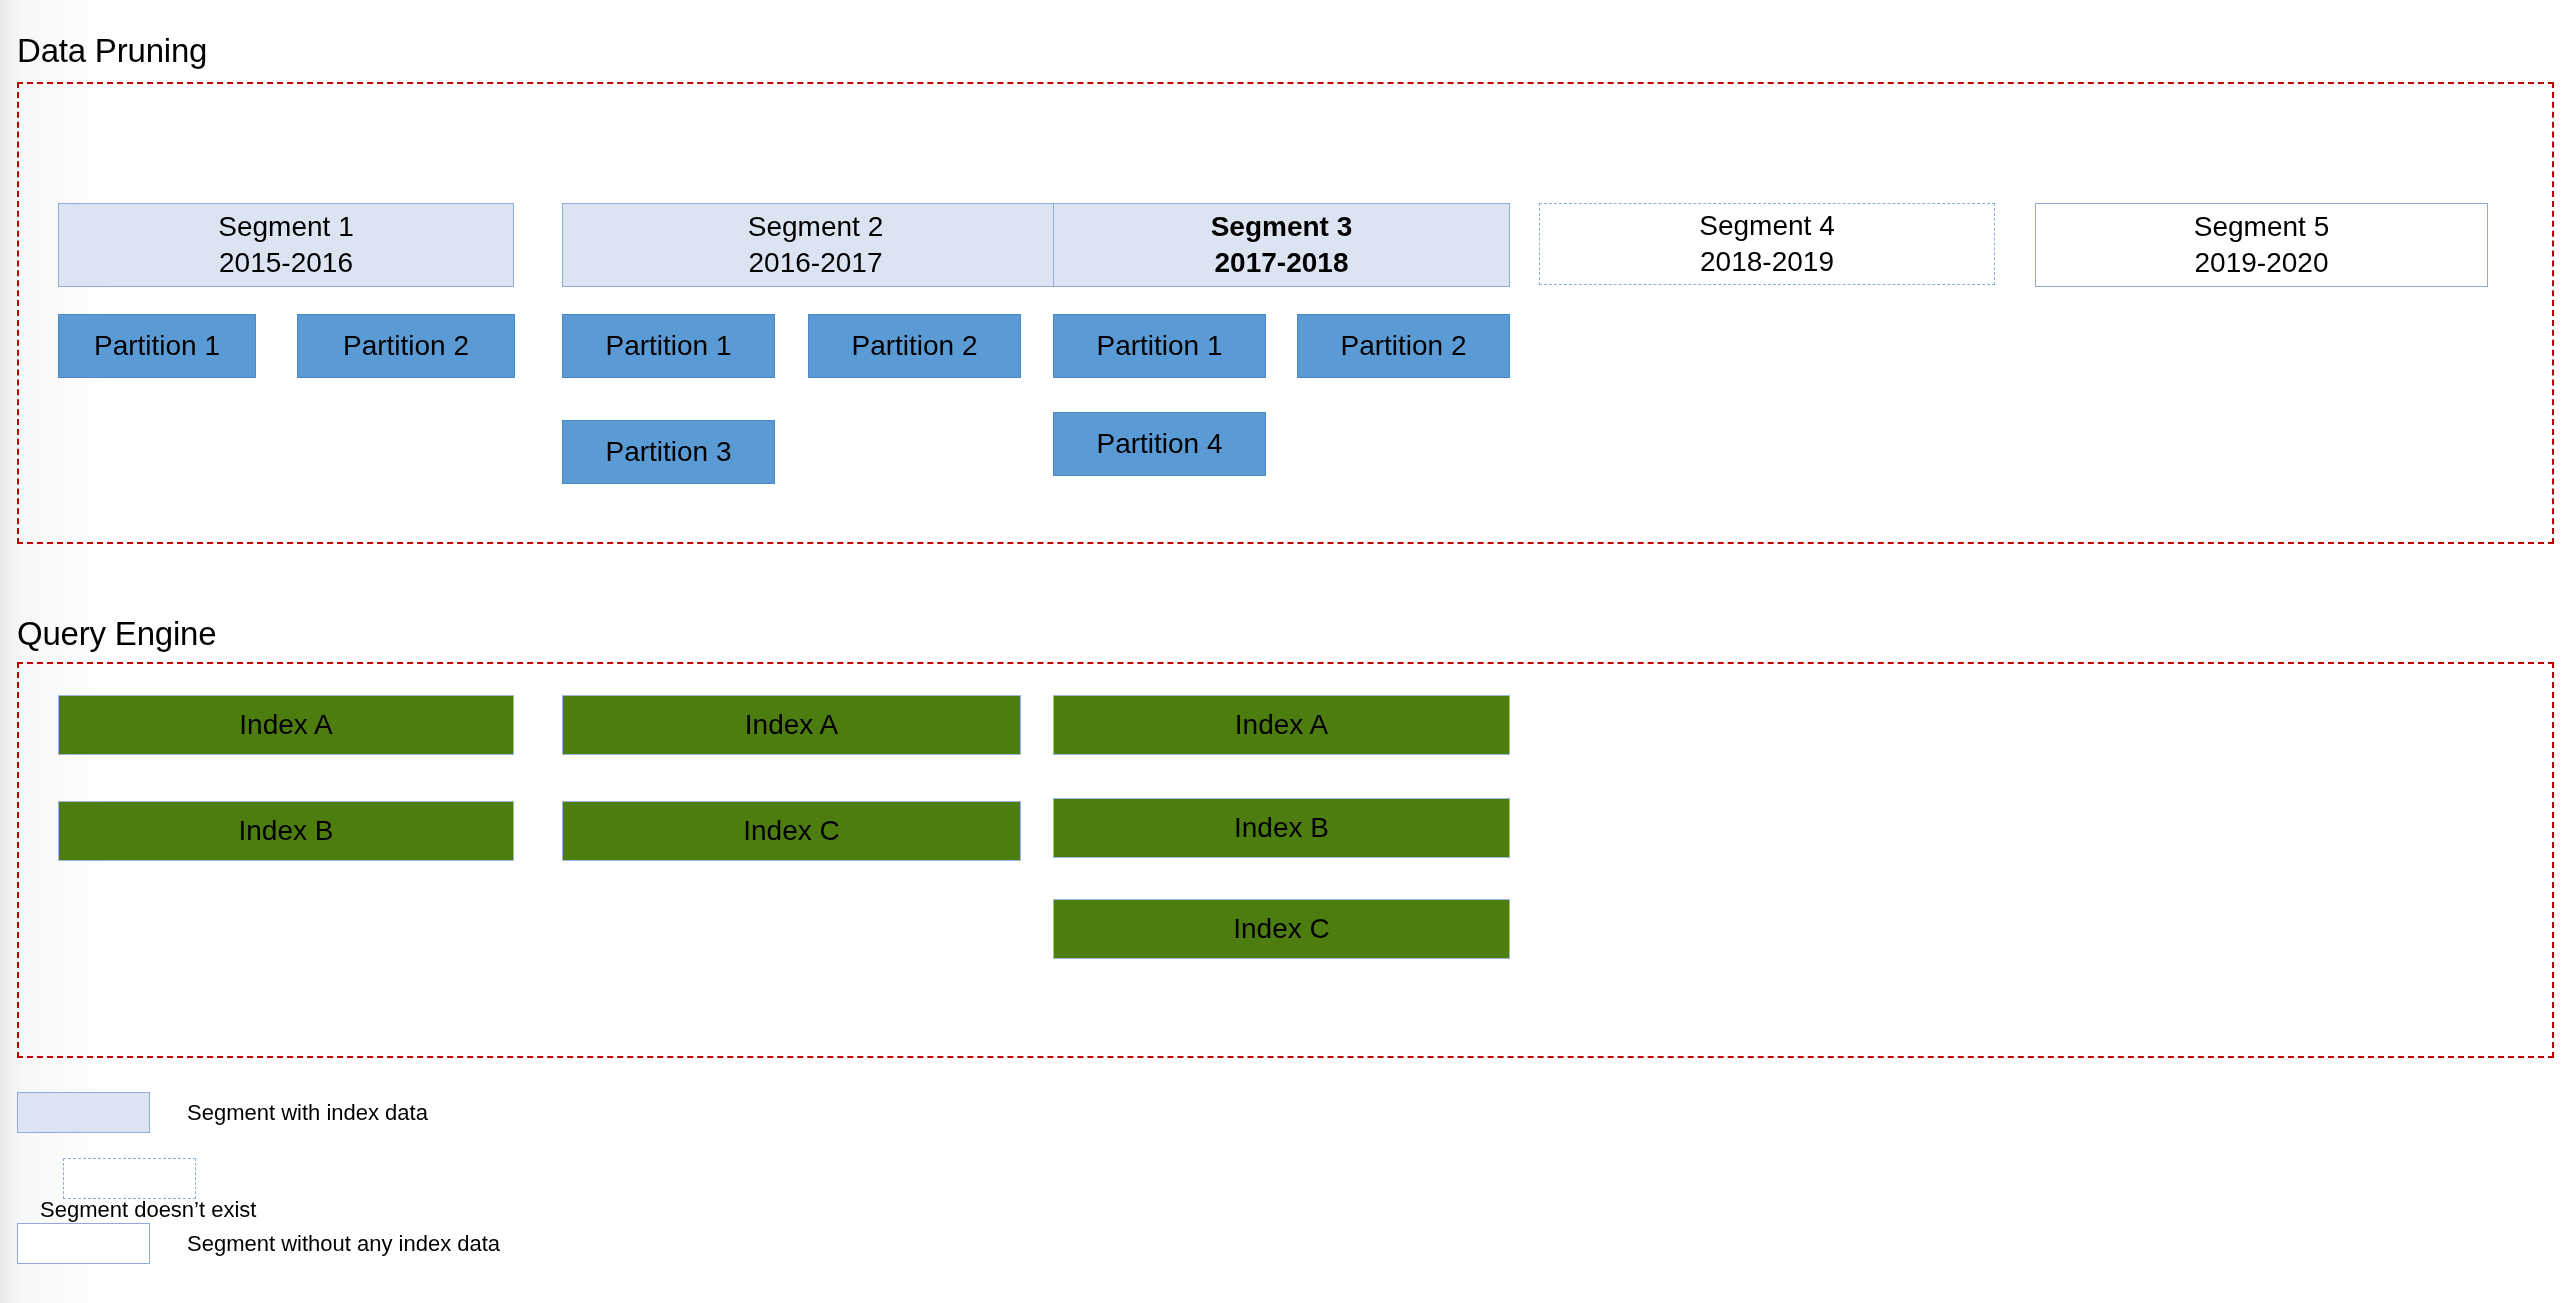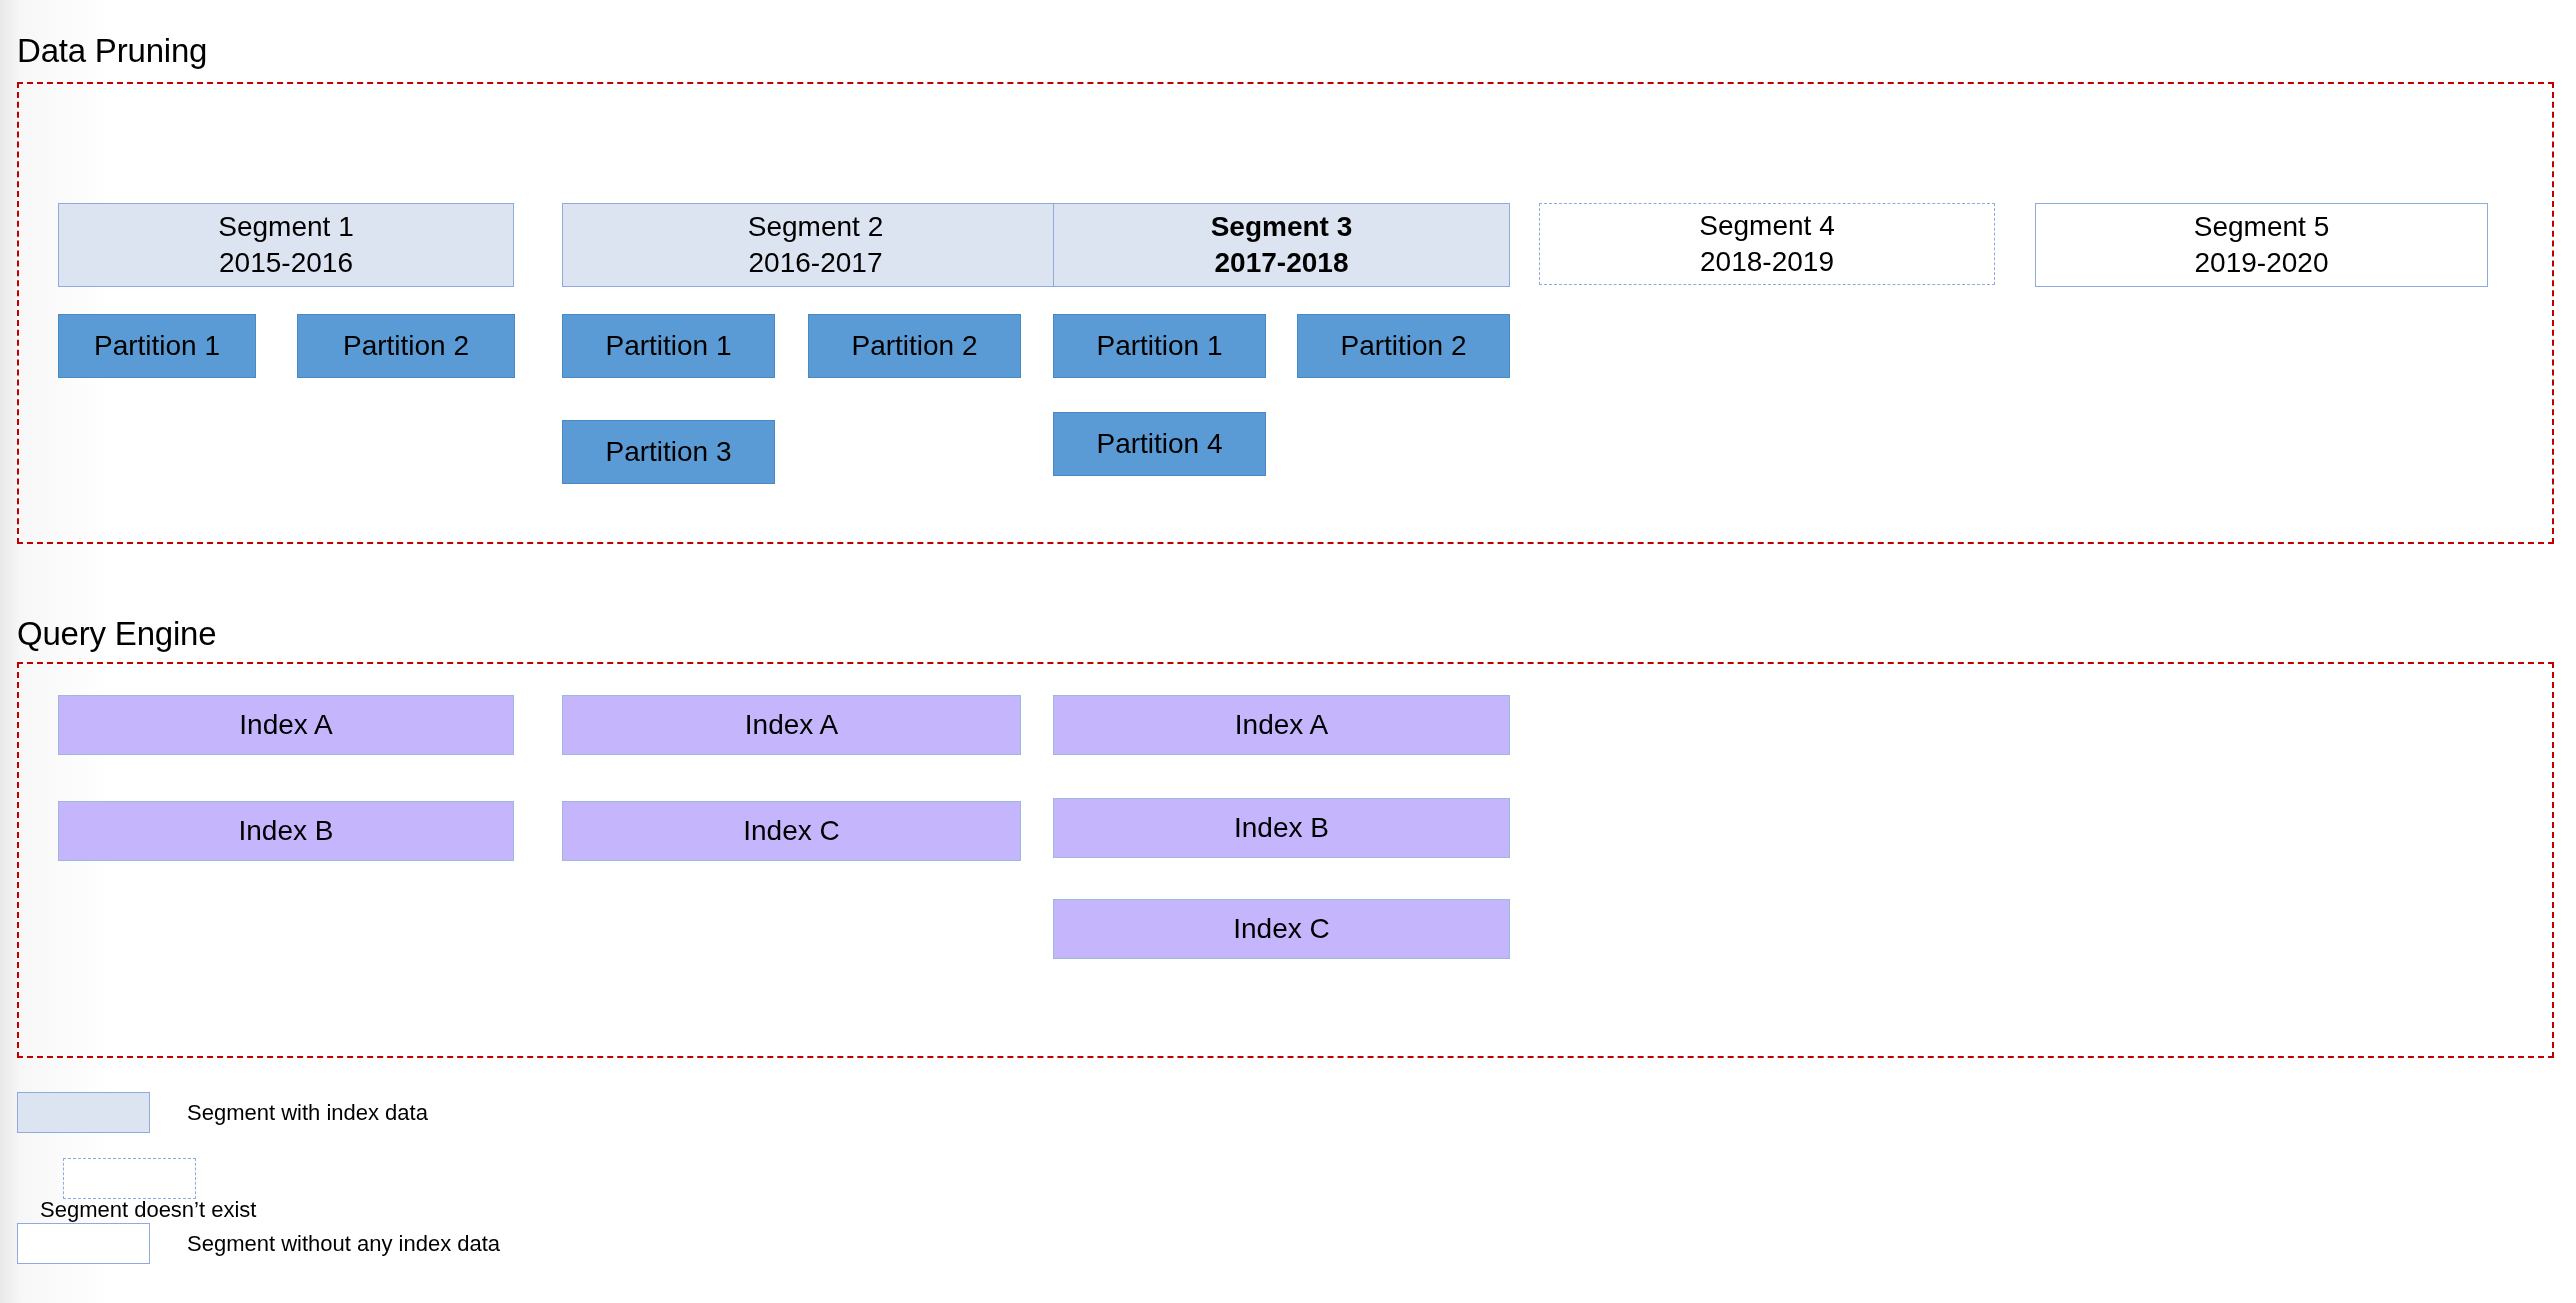--- a/index.html
+++ b/index.html
@@ -67,21 +67,21 @@
     background: #ffffff;
     border: 1.9px solid #8faadc;
   }
   
   .partition {
     background: #5b9bd5;
     border: 0.9px solid #4a8ac4;
   }
   
   .index {
-    background: #c4b5fd;
+    background: #4d7c0f;
     border: 1.9px solid #9db8dd;
   }
 
   .box-line { display: block; }
 
   
   .legend-row {
     position: absolute;
     display: flex;
     align-items: center;

